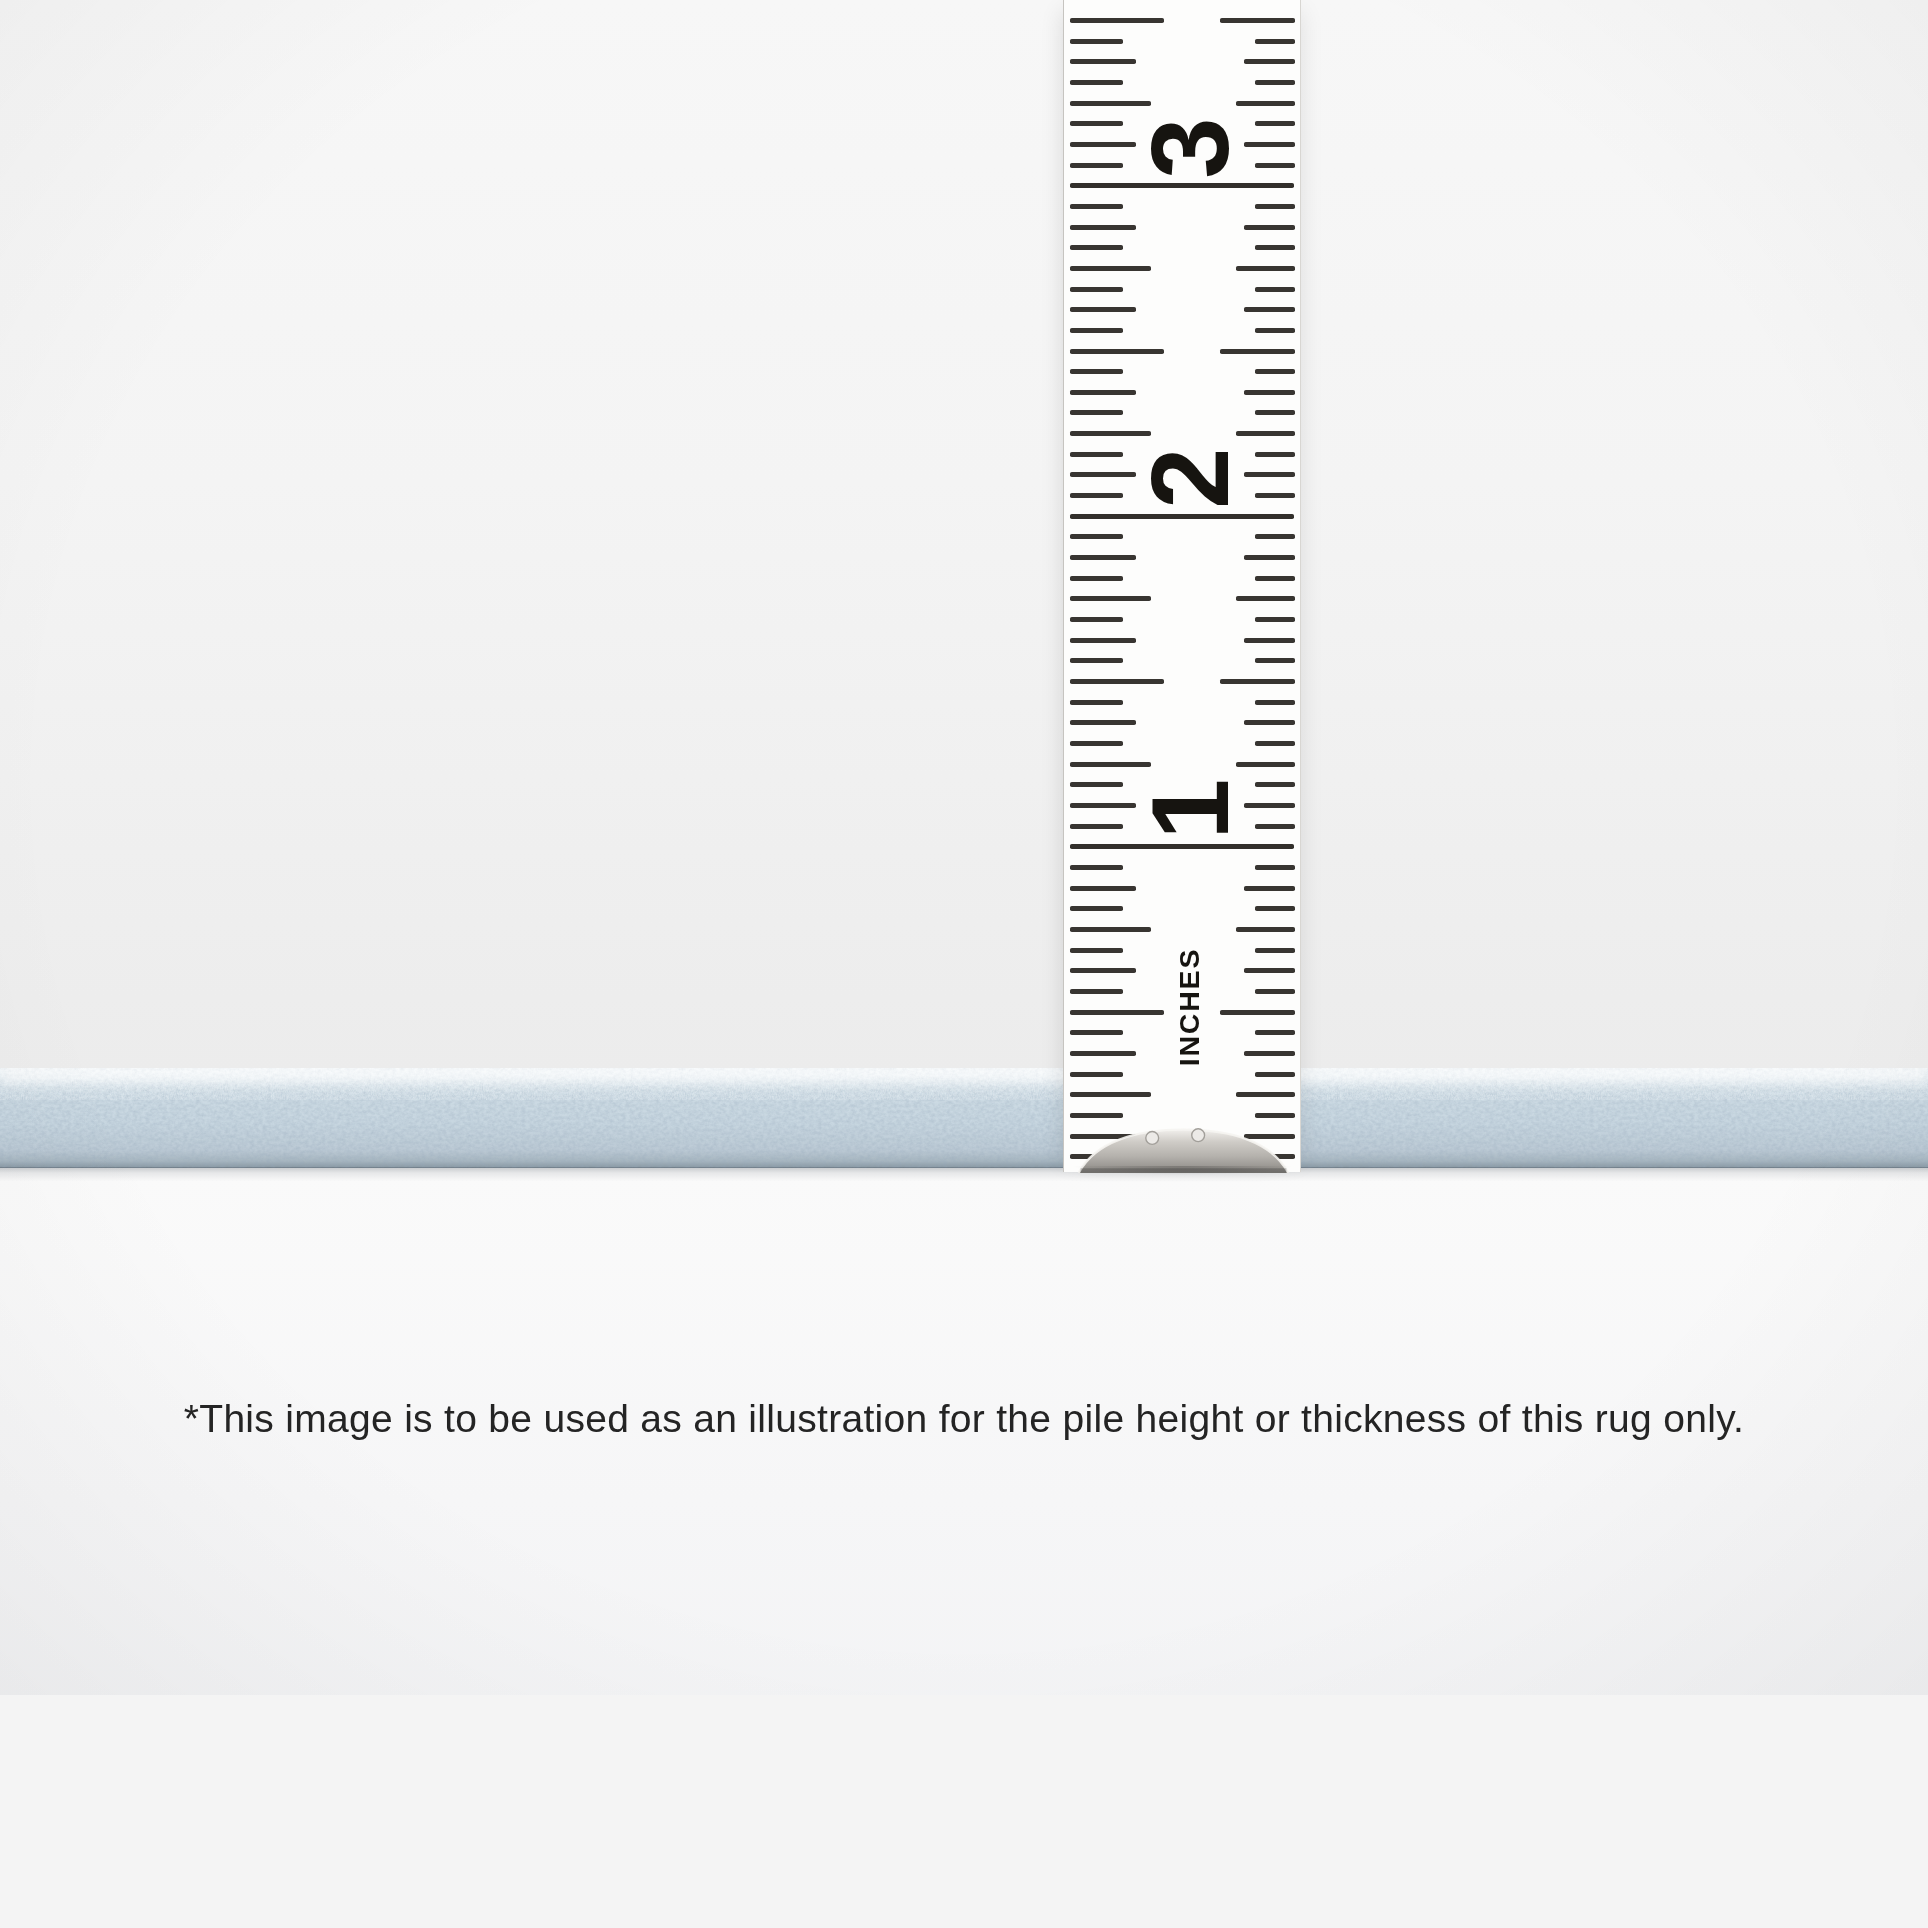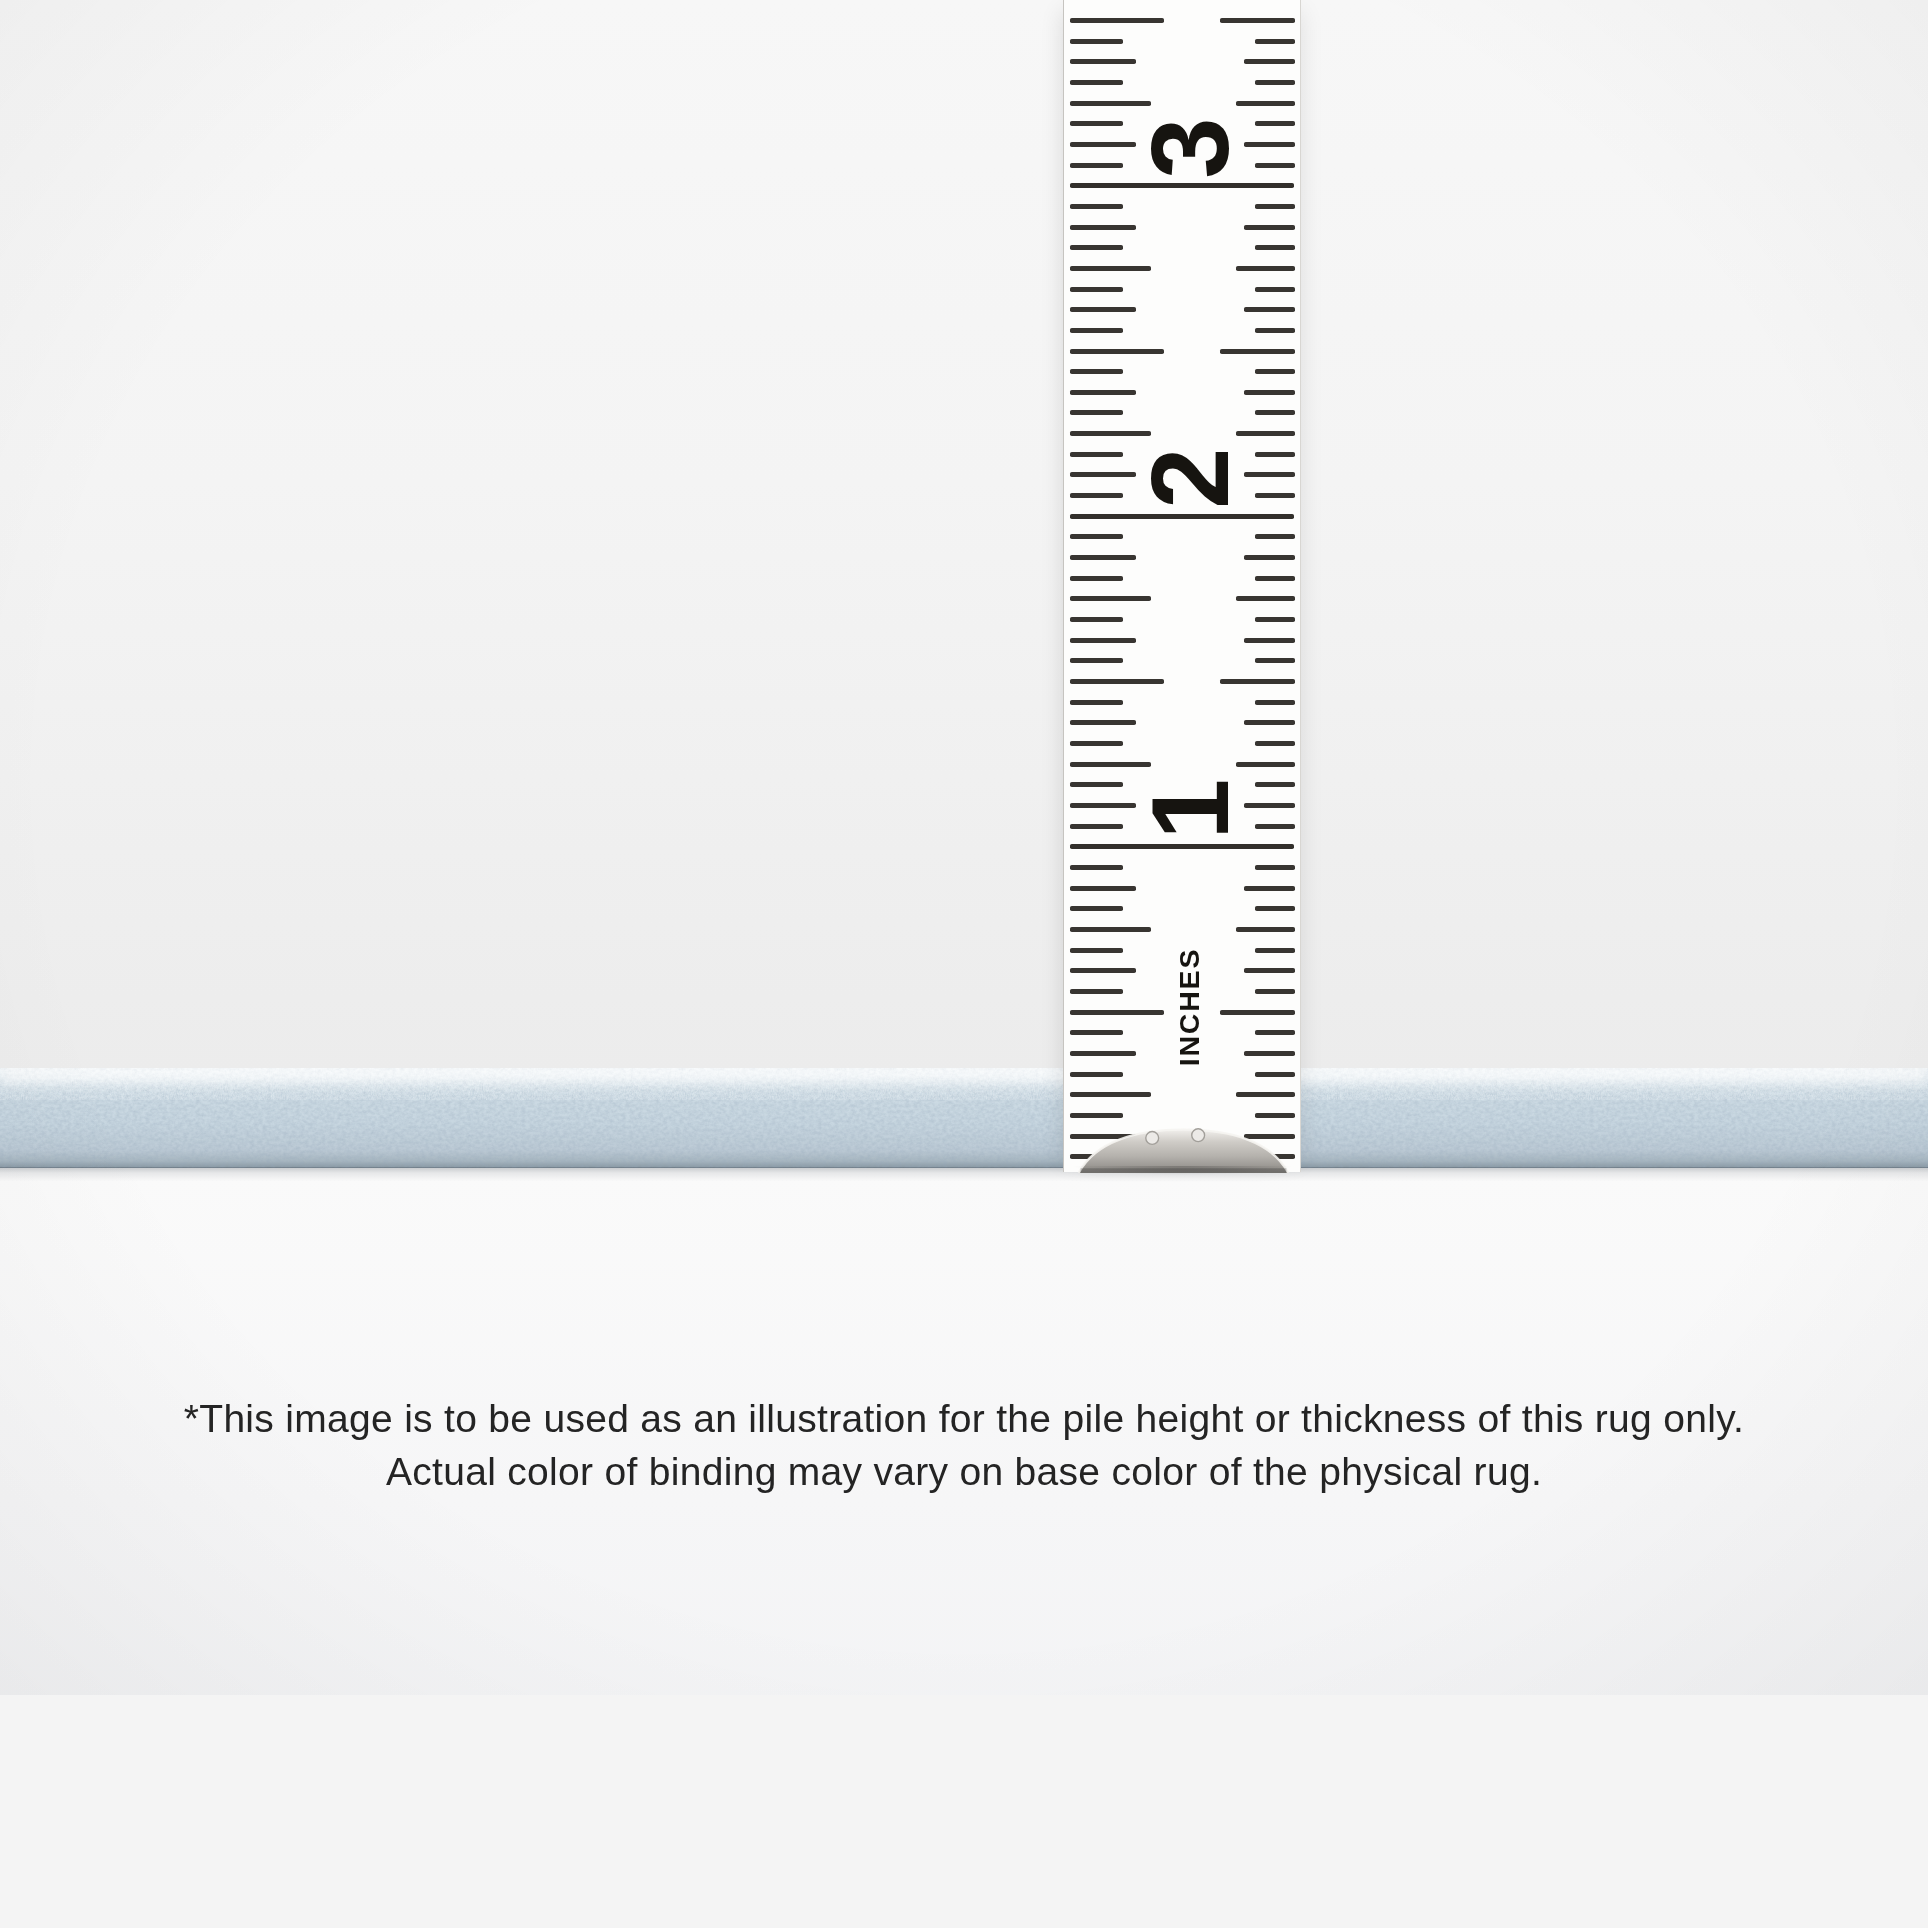--- a/index.html
+++ b/index.html
@@ -225,17 +225,16 @@
       <circle cx="96" cy="14" r="7" fill="#eceae7" stroke="#a29f9a" stroke-width="1.5"></circle>
       <circle cx="146" cy="11" r="7" fill="#eceae7" stroke="#a29f9a" stroke-width="1.5"></circle>
     </svg>
     </div>
   <div class="ruler-foot-shadow"></div>
 
   <div class="vignette"></div>
 
   <div class="caption">
     <div>*This image is to be used as an illustration for the pile height or thickness of this rug only.</div>
-    <div>Actual color of binding may vary on base color of the physical rug.</div>
   </div>
 
 </div>
 
 
 </body></html>

